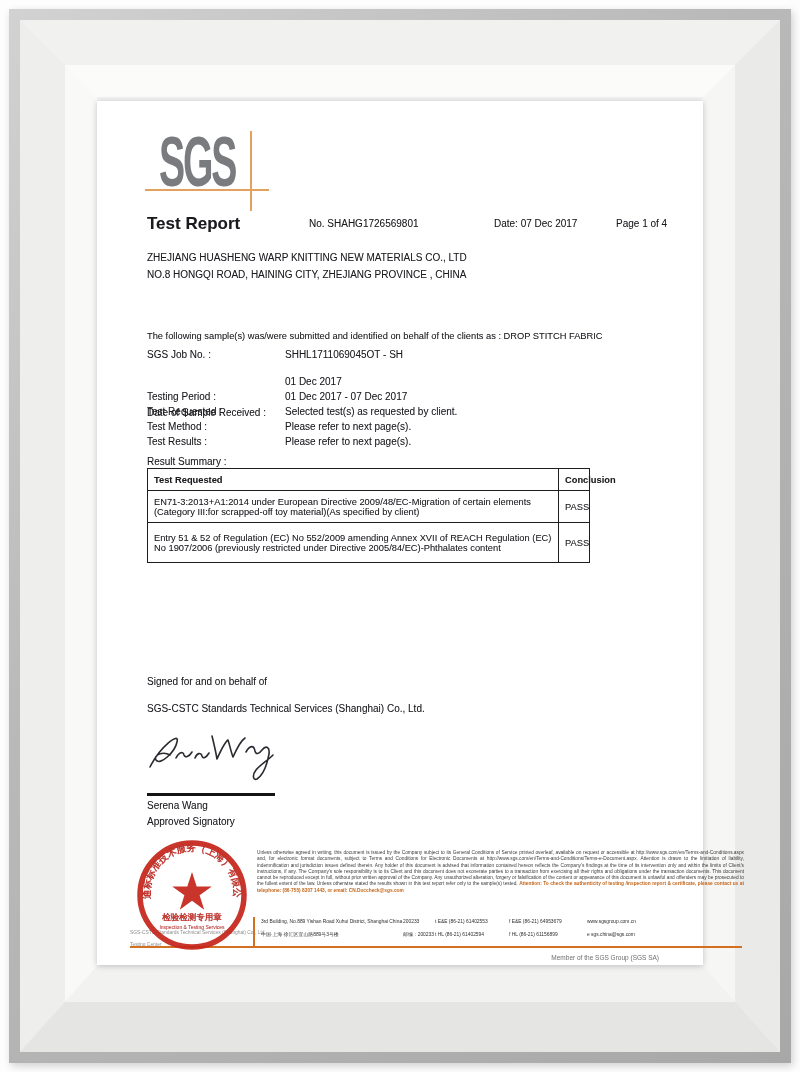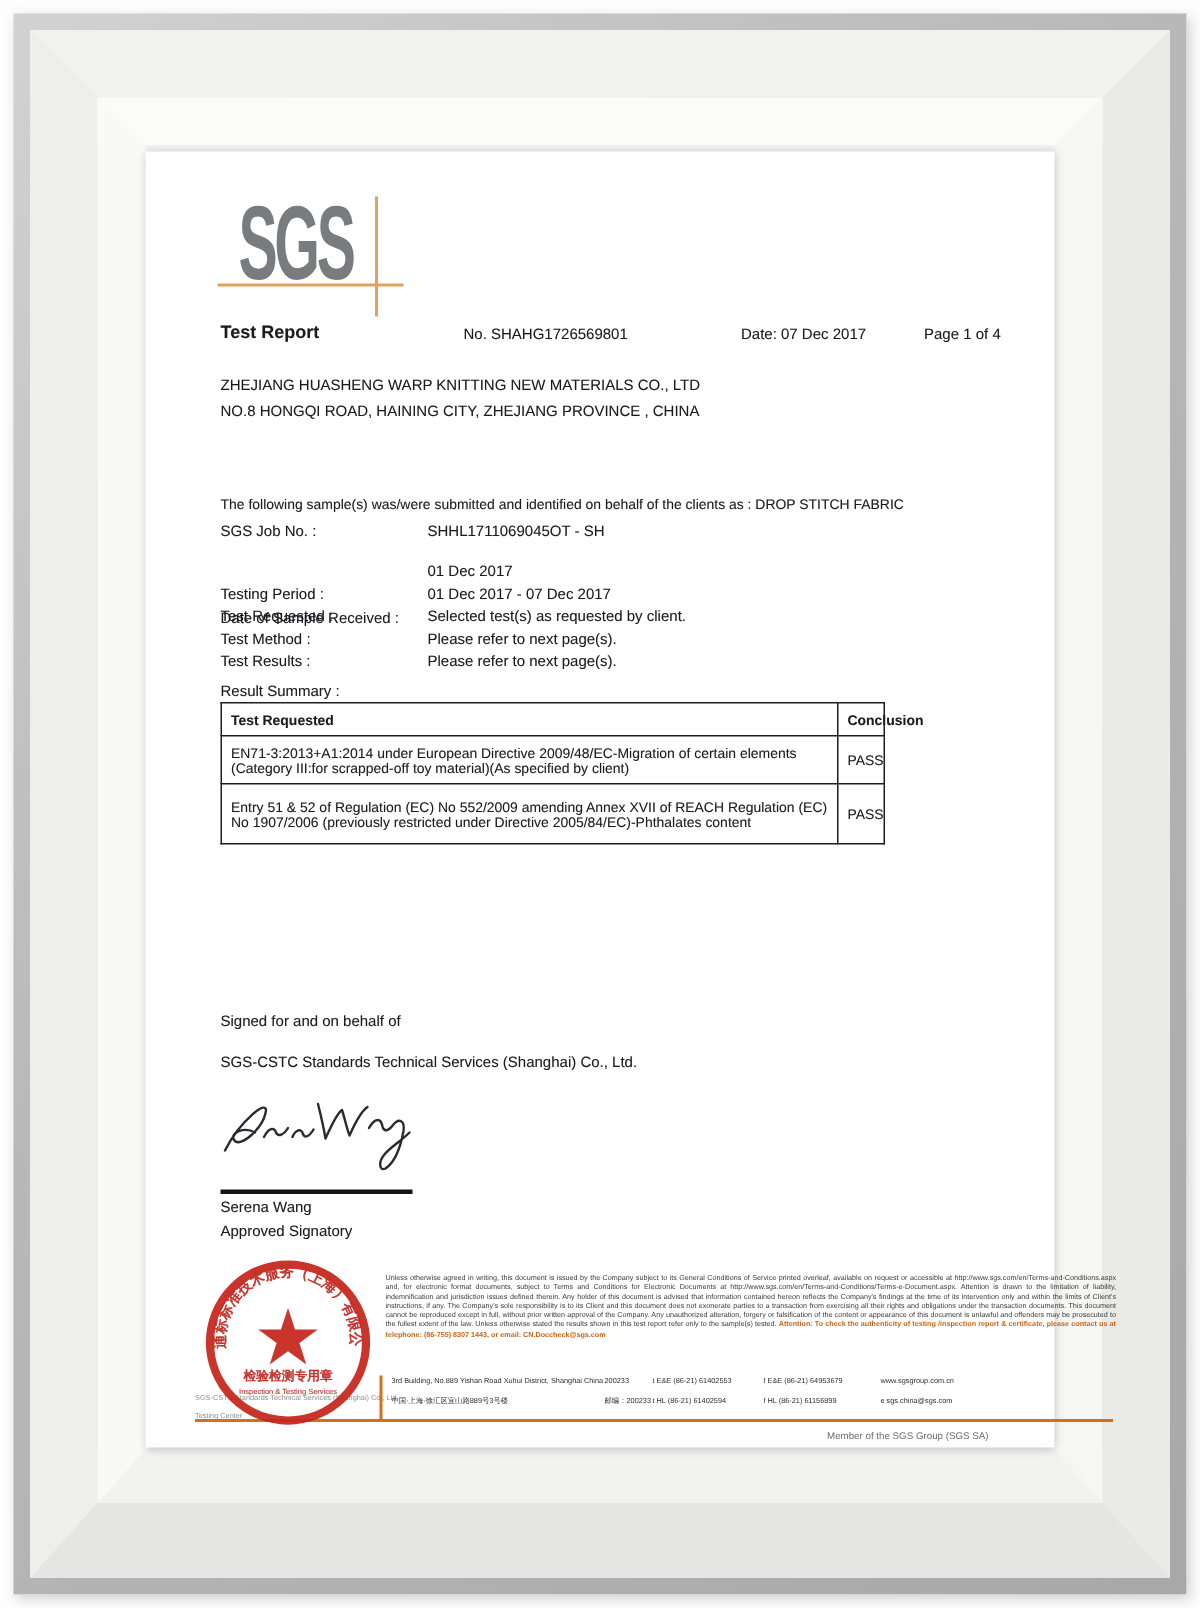--- a/index.html
+++ b/index.html
@@ -18,21 +18,21 @@
          text-shadow:0 0 .5px rgba(40,40,70,.30);}
   .abs{position:absolute;}
   .t95{font-size:10px;line-height:13px;white-space:nowrap;text-align:center;}
   .t93{font-size:9.3px;line-height:13px;}
   
   .sgs-logo{left:62px;top:30px;font-size:70px;font-weight:bold;color:#7a7b7e;line-height:62px;
             letter-spacing:-4px;transform:scaleX(.56);transform-origin:left top;text-shadow:none;}
   .logo-hline{left:48px;top:88px;width:124px;height:2px;background:#e4a05e;}
   .logo-vline{left:153px;top:30px;width:2px;height:80px;background:#e4a05e;}
   
-  .report-title{left:50px;top:113px;font-size:12px;font-weight:bold;white-space:nowrap;}
+  .report-title{left:50px;top:113px;font-size:17px;font-weight:bold;white-space:nowrap;}
   .hdr-no{left:212px;top:116px;}
   .hdr-date{left:377px;top:116px;padding-left:20px;}
   .hdr-page{left:491px;top:116px;padding-left:28px;}
   
   .flabel{left:50px;}
   .fvalue{left:188px;}
   
   .rtable{left:50px;top:367px;width:443px;border:1.6px solid #1d1d1d;border-collapse:collapse;
           font-size:9.3px;table-layout:fixed;}
   .rtable td,.rtable th{border:1.4px solid #1d1d1d;vertical-align:middle;padding:2px 6px;}

